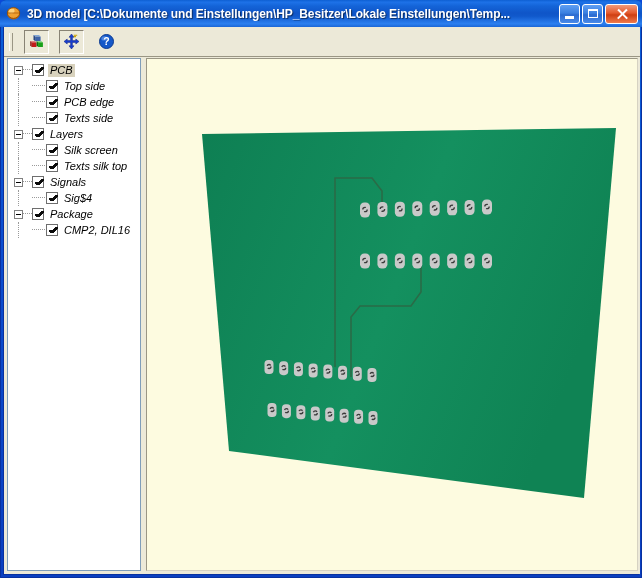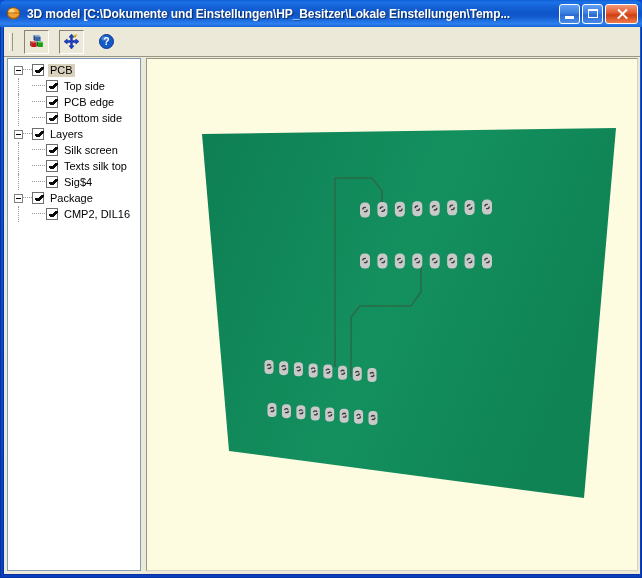--- a/index.html
+++ b/index.html
@@ -172,20 +172,21 @@
   }
   .tree-pane {
     position: absolute;
     left: 3px; top: 1px;
     width: 134px;
     height: 513px;
     box-sizing: border-box;
     background: #ffffff;
     border: 1px solid #7f9db9;
     overflow: hidden;
+    font-style: italic;
   }
   .splitter {
     position: absolute;
     left: 137px; top: 0;
     width: 6px;
     height: 517px;
     background: #ece9d8;
   }
   .view-pane {
     position: absolute;
@@ -398,39 +399,45 @@
             <div class="tnode child">
               <span class="indent"></span>
               <span class="indent2"></span>
               <span class="cbox"></span>
               <span class="tlabel">PCB edge</span>
             </div>
             <div class="tnode child">
               <span class="indent" style="--last: 1;"></span>
               <span class="indent2"></span>
               <span class="cbox"></span>
-              <span class="tlabel">Bottom side</span>
+              <span class="tlabel">Texts side</span>
             </div>
             <div class="tnode">
               <span class="expander"></span>
               <span class="dots"></span>
               <span class="cbox"></span>
               <span class="tlabel">Layers</span>
             </div>
             <div class="tnode child">
               <span class="indent" style="--last: 1;"></span>
               <span class="indent2"></span>
               <span class="cbox"></span>
               <span class="tlabel">Silk screen</span>
             </div>
             <div class="tnode child">
               <span class="indent"></span>
               <span class="indent2"></span>
               <span class="cbox"></span>
               <span class="tlabel">Texts silk top</span>
+            </div>
+            <div class="tnode">
+              <span class="expander"></span>
+              <span class="dots"></span>
+              <span class="cbox"></span>
+              <span class="tlabel">Signals</span>
             </div>
             <div class="tnode child">
               <span class="indent" style="--last: 1;"></span>
               <span class="indent2"></span>
               <span class="cbox"></span>
               <span class="tlabel">Sig$4</span>
             </div>
             <div class="tnode">
               <span class="expander"></span>
               <span class="dots"></span>

